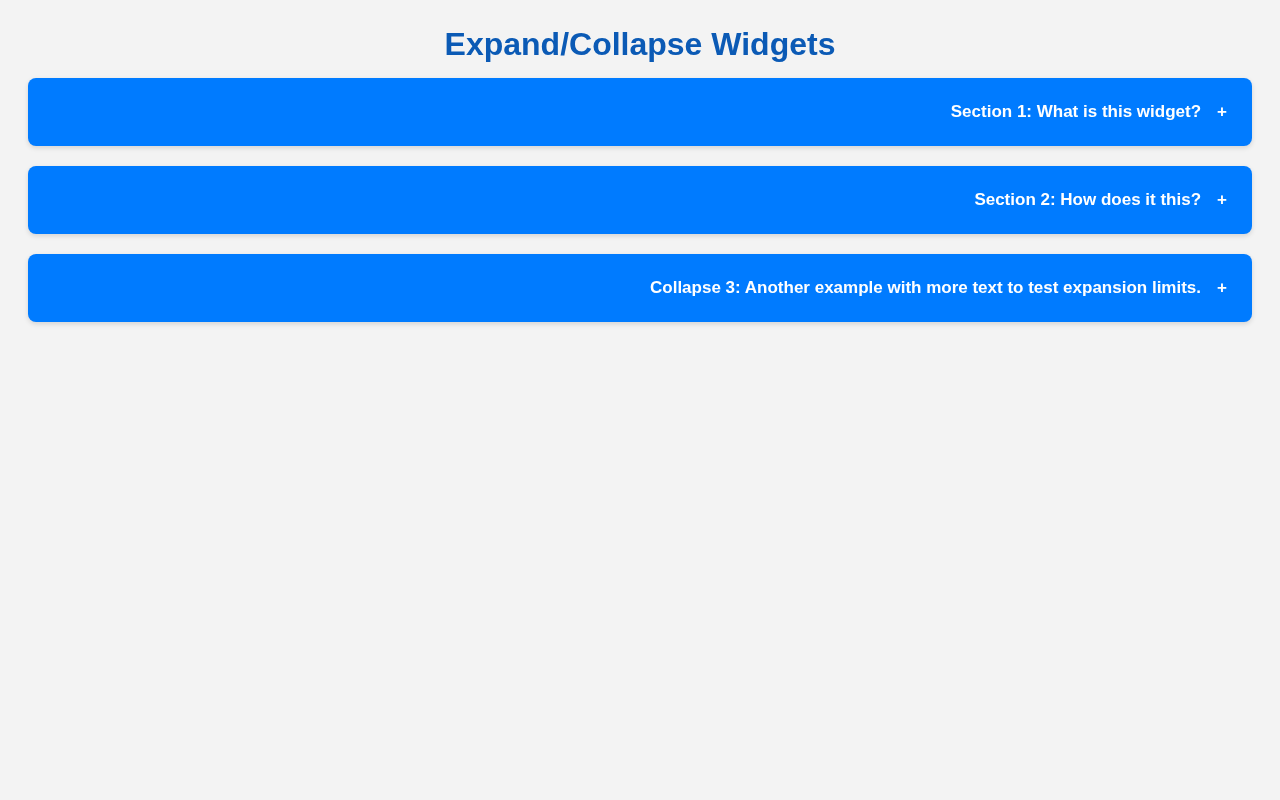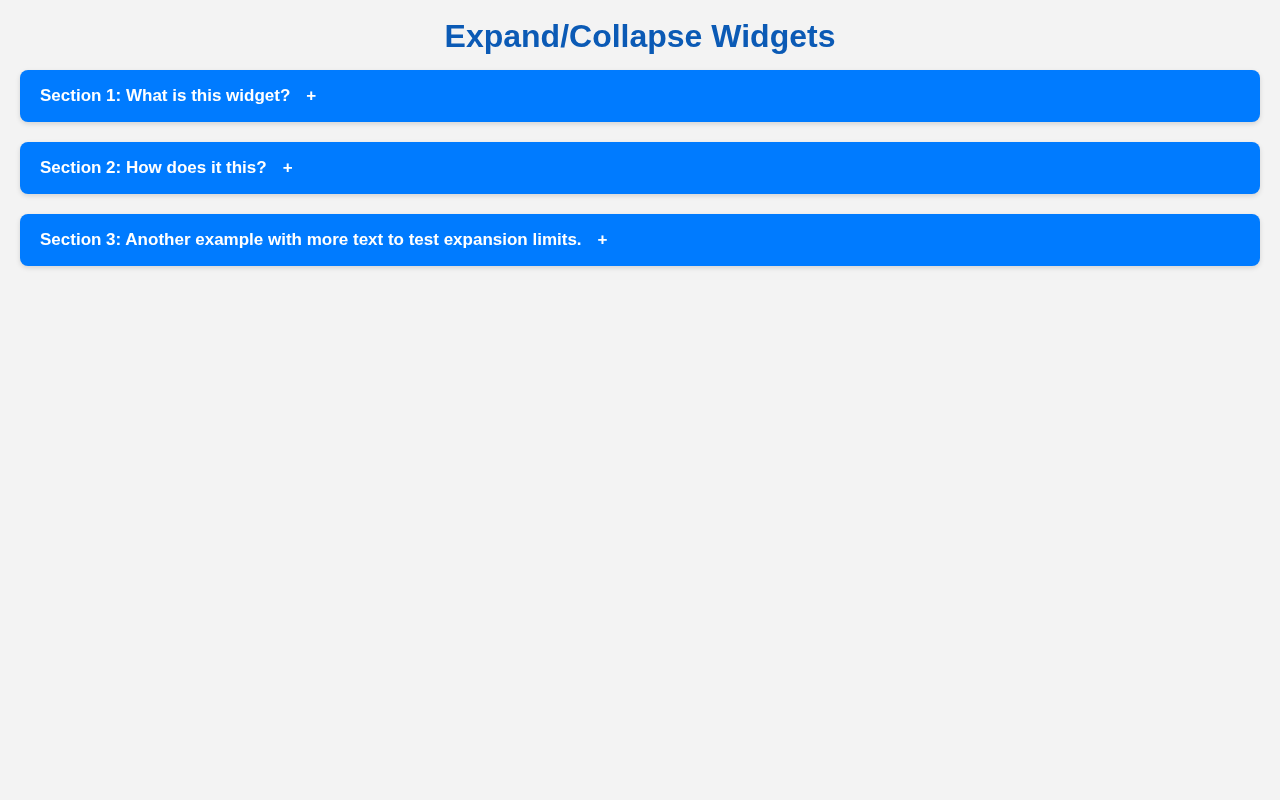--- a/index.html
+++ b/index.html
@@ -11,21 +11,21 @@
     background: #f3f3f3;
     font-family: "Liberation Sans", sans-serif;
     overflow: hidden;
   }
 
   #app {
     width: 1280px;
     height: 800px;
     background: #f3f3f3;
     box-sizing: border-box;
-    padding: 0;
+    padding: 8px;
   }
 
   .page-title {
     margin: 0;
     padding: 18px 0 16px 0;
     text-align: center;
     font-size: 32px;
     line-height: 36px;
     font-weight: bold;
     color: #0b5ab5;
@@ -40,24 +40,24 @@
   }
 
   .accordion-item {
     margin-bottom: 20px;
   }
 
   .accordion-header {
     position: relative;
     display: flex;
     align-items: center;
-    justify-content: flex-start;
+    justify-content: flex-end;
     box-sizing: border-box;
     width: 100%;
-    height: 52px;
+    height: 68px;
     padding: 0 25px 0 20px;
     background: #007bff;
     border: none;
     border-radius: 8px;
     box-shadow: 0 2px 5px rgba(0, 0, 0, 0.13);
     cursor: pointer;
     text-align: left;
   }
 
   .accordion-title {
@@ -101,20 +101,20 @@
     <div class="accordion-item">
       <div class="accordion-header">
         <span class="accordion-title">Section 2: How does it this?</span>
         <span class="accordion-toggle-icon">+</span>
       </div>
 
     </div>
 
     <div class="accordion-item">
       <div class="accordion-header">
-        <span class="accordion-title">Section 3: Another example with more text to test expansion limits.</span>
+        <span class="accordion-title">Collapse 3: Another example with more text to test expansion limits.</span>
         <span class="accordion-toggle-icon">+</span>
       </div>
 
     </div>
 
   </div>
 </div>
 
 </body></html>

